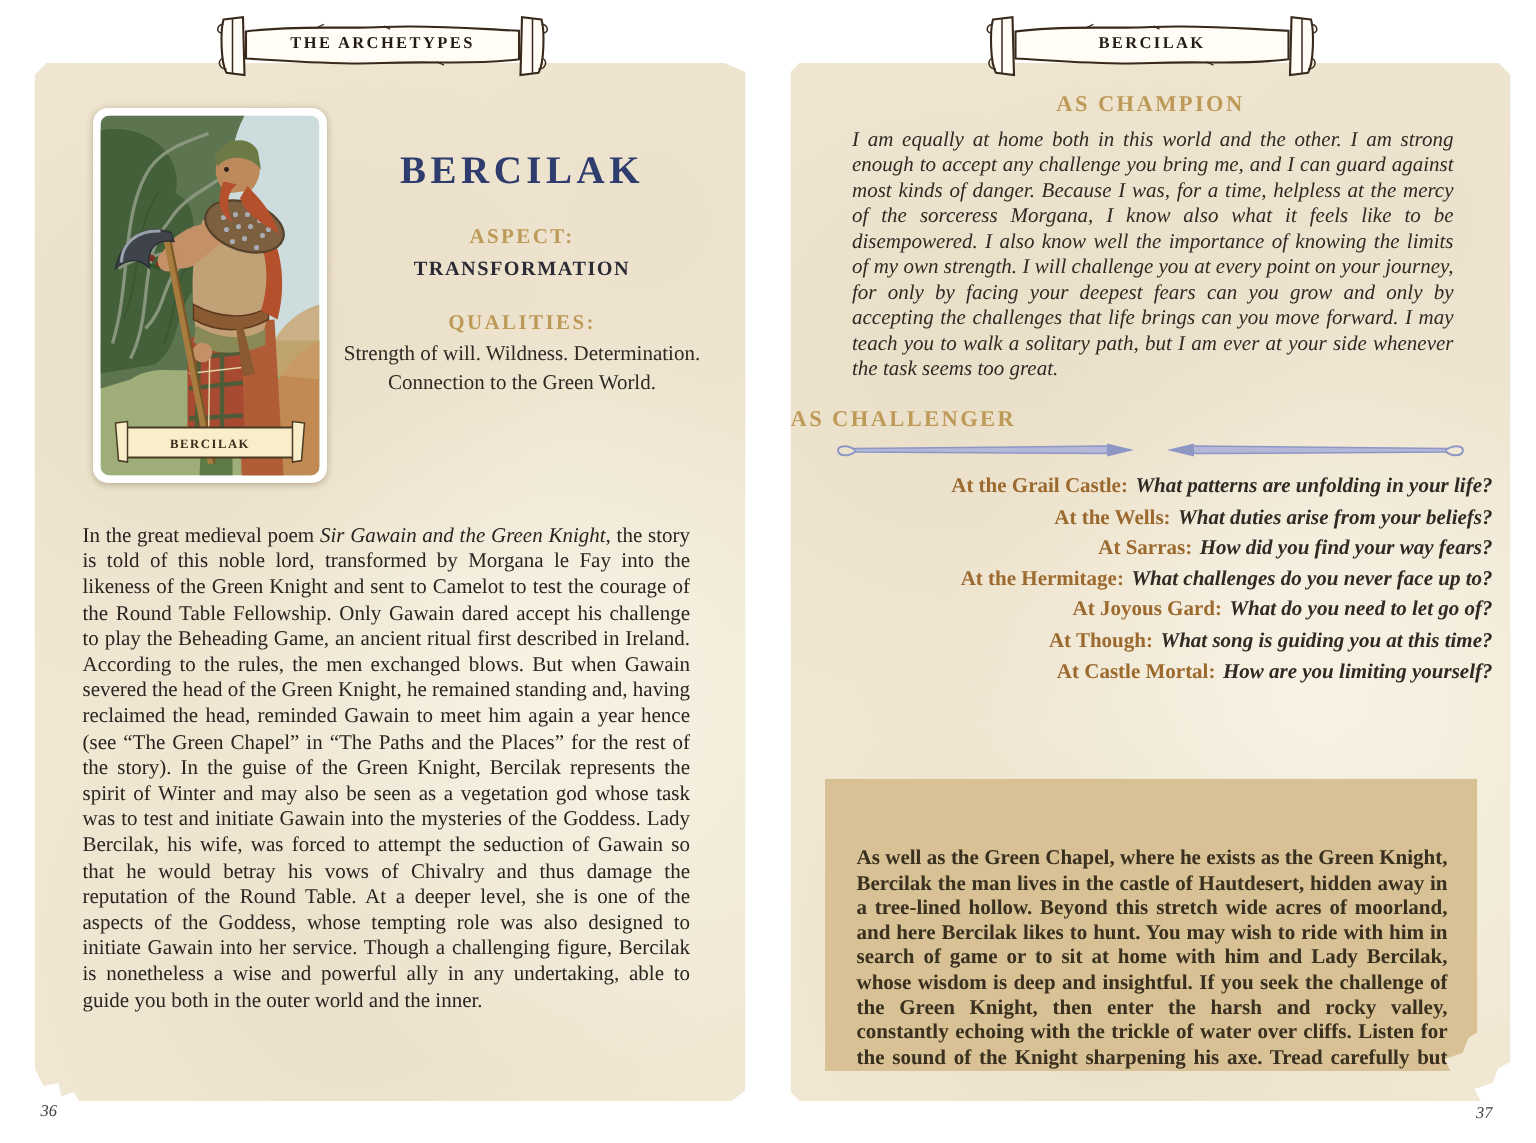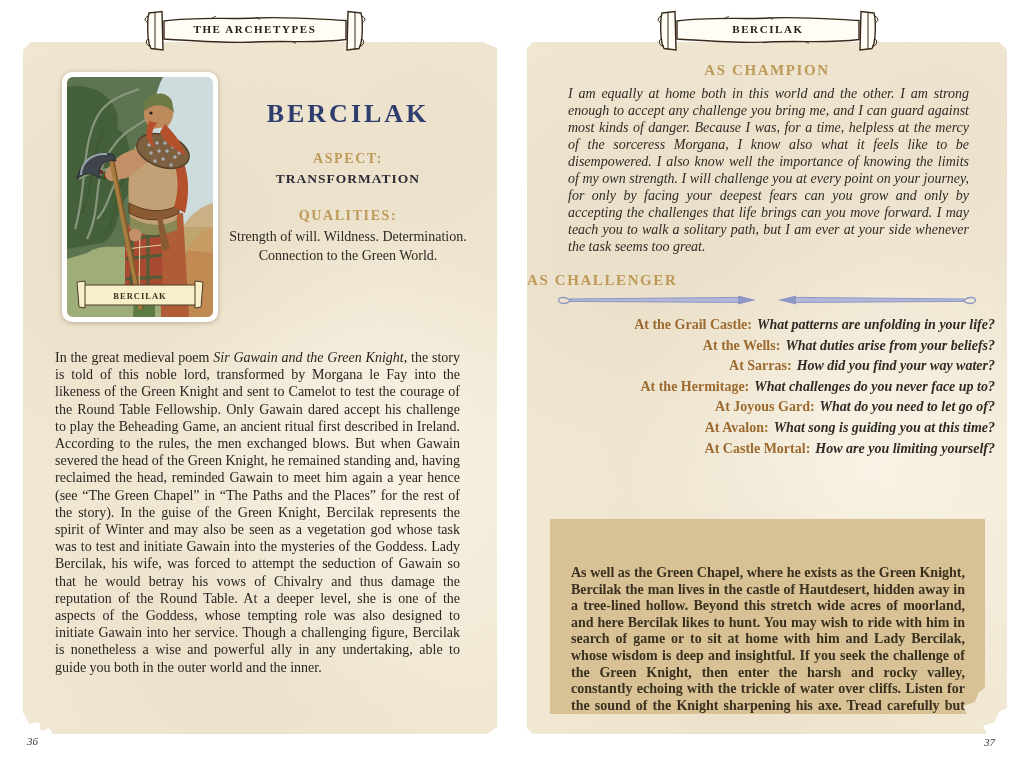--- a/index.html
+++ b/index.html
@@ -235,24 +235,24 @@
         <path d="M16,8.5 C9,3.5 2,5.5 4,9.5 C5.5,12.5 12,12 15,9" stroke-width="1.3"></path>
         <path d="M15,7 L182,5.4 L194,8 L182,10.4 L15,9.4 Z" fill="#b3b8d8" stroke-width="1"></path>
         <path d="M183,3.6 L201,8 L183,12.4 Z" fill="#8e96c4" stroke="none"></path>
       </g>
     </g>
   </svg>
 
   <div class="q-list">
     <div class="q-row"><b class="q-label">At the Grail Castle:</b><i class="q-text">What patterns are unfolding in your life?</i></div>
     <div class="q-row"><b class="q-label">At the Wells:</b><i class="q-text">What duties arise from your beliefs?</i></div>
-    <div class="q-row"><b class="q-label">At Sarras:</b><i class="q-text">How did you find your way water?</i></div>
+    <div class="q-row"><b class="q-label">At Sarras:</b><i class="q-text">How did you find your way fears?</i></div>
     <div class="q-row"><b class="q-label">At the Hermitage:</b><i class="q-text">What challenges do you never face up to?</i></div>
     <div class="q-row"><b class="q-label">At Joyous Gard:</b><i class="q-text">What do you need to let go of?</i></div>
-    <div class="q-row"><b class="q-label">At Avalon:</b><i class="q-text">What song is guiding you at this time?</i></div>
+    <div class="q-row"><b class="q-label">At Though:</b><i class="q-text">What song is guiding you at this time?</i></div>
     <div class="q-row"><b class="q-label">At Castle Mortal:</b><i class="q-text">How are you limiting yourself?</i></div>
   </div>
 
   <div class="meditation">
     <p class="med-t">As well as the Green Chapel, where he exists as the Green Knight, Bercilak the man lives in the castle of Hautdesert, hidden away in a tree-lined hollow. Beyond this stretch wide acres of moorland, and here Bercilak likes to hunt. You may wish to ride with him in search of game or to sit at home with him and Lady Bercilak, whose wisdom is deep and insightful. If you seek the challenge of the Green Knight, then enter the harsh and rocky valley, constantly echoing with the trickle of water over cliffs. Listen for the sound of the Knight sharpening his axe. Tread carefully but learn from his fearless honesty.</p>
   </div>
 </div>
 
 <div class="banner banner-left">
   <svg viewBox="0 0 228 42">

